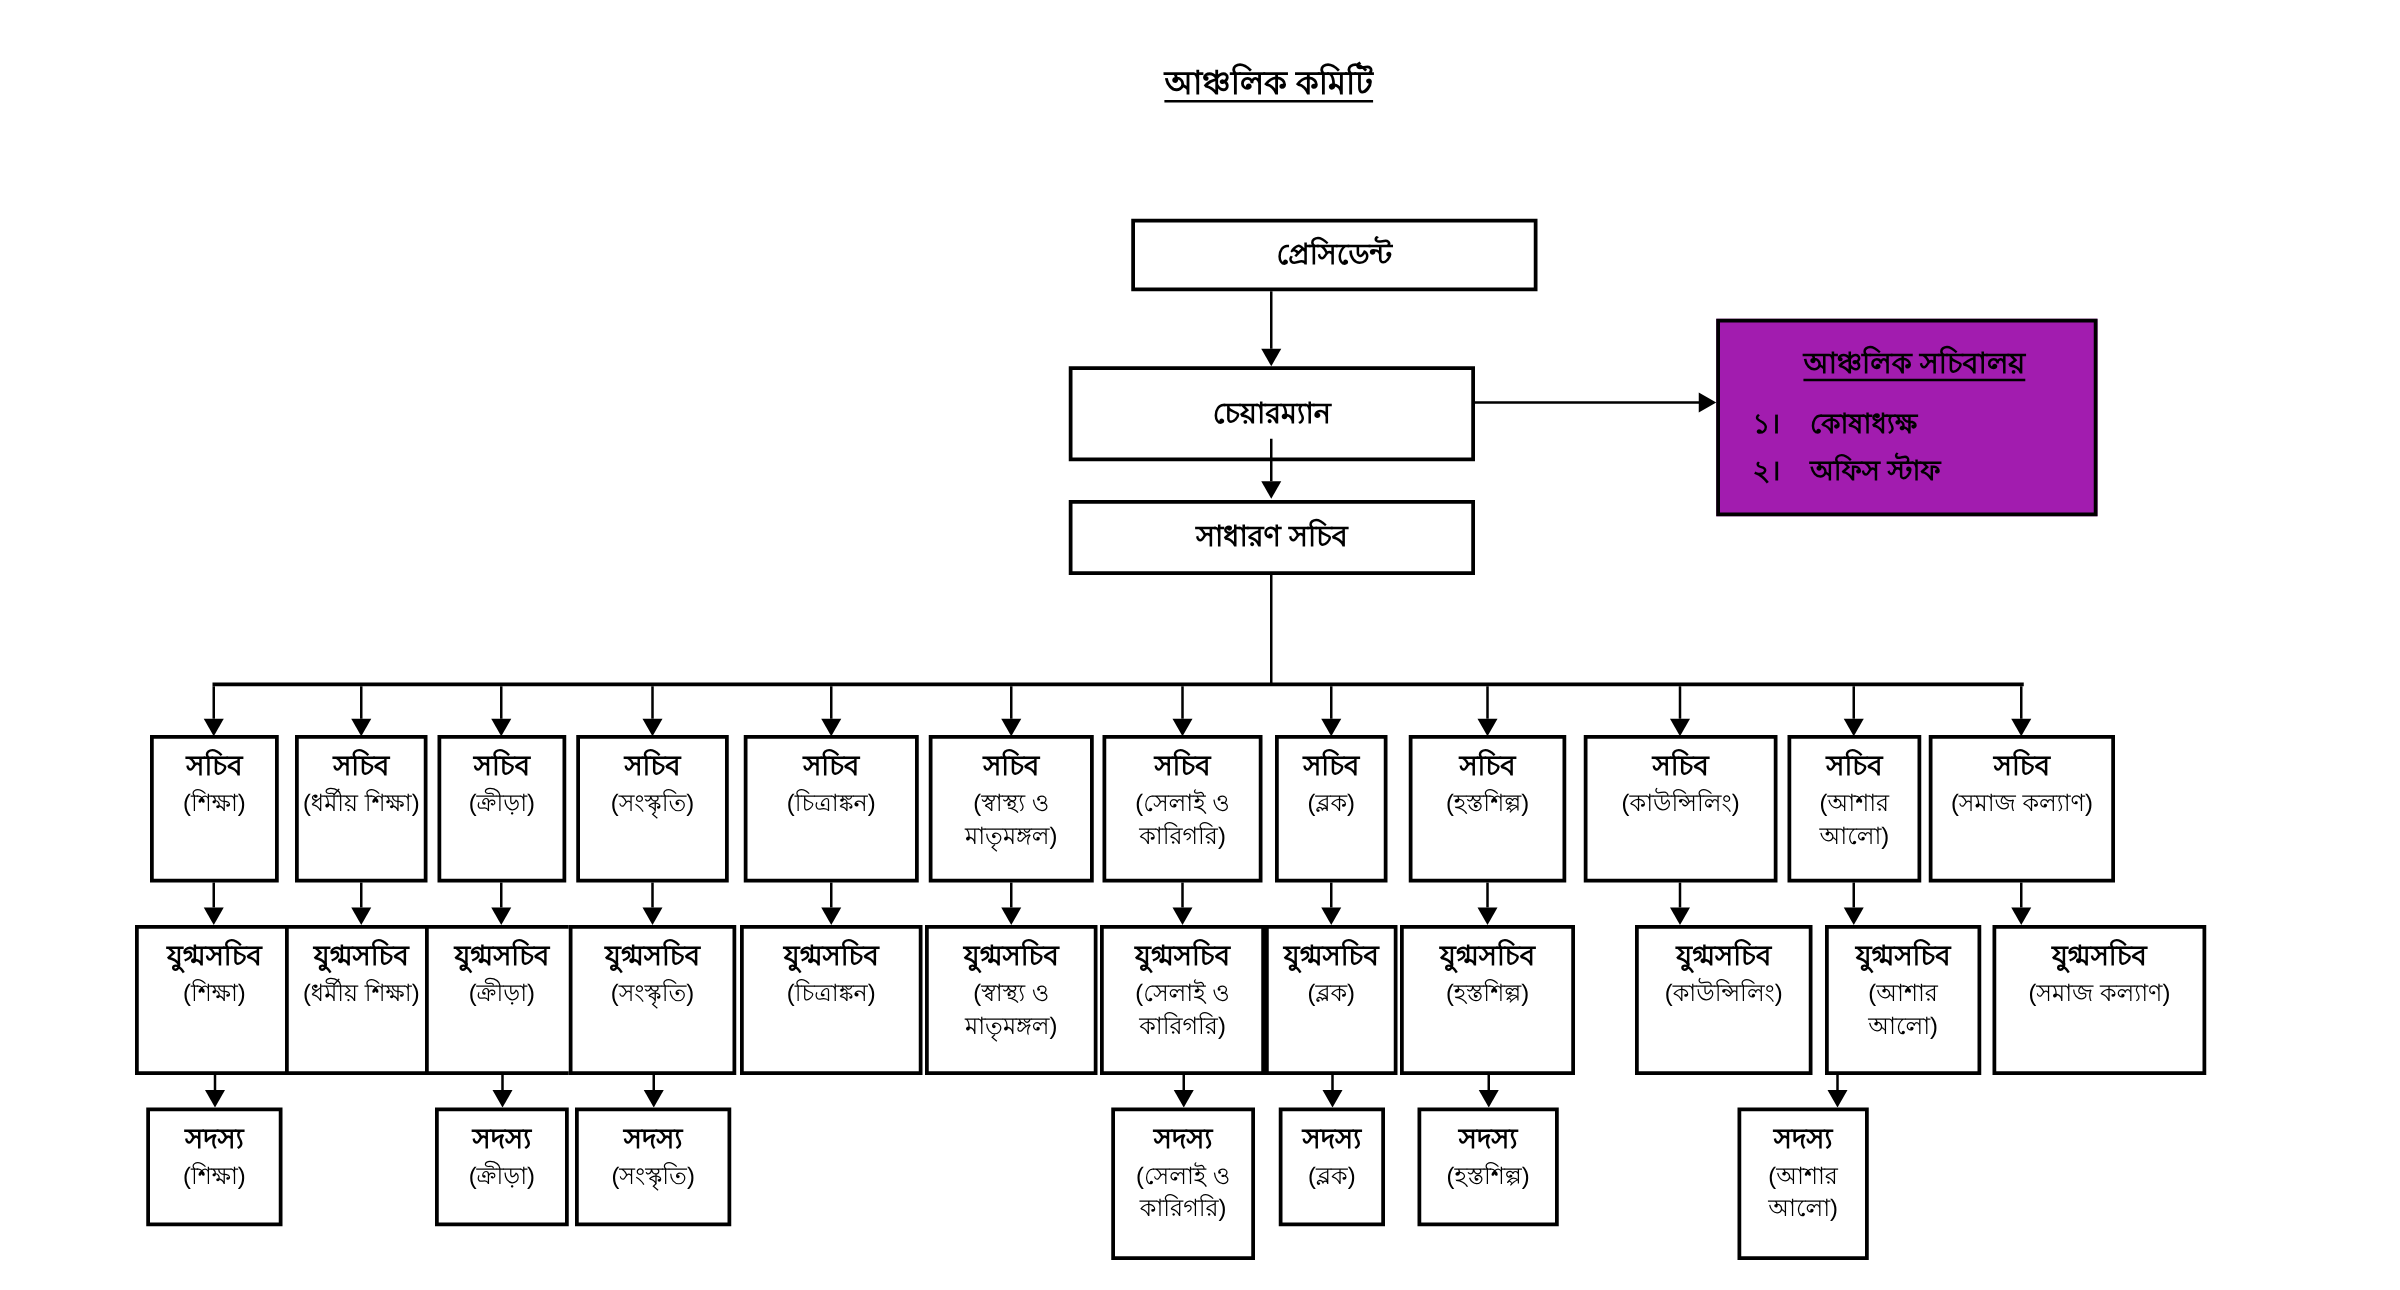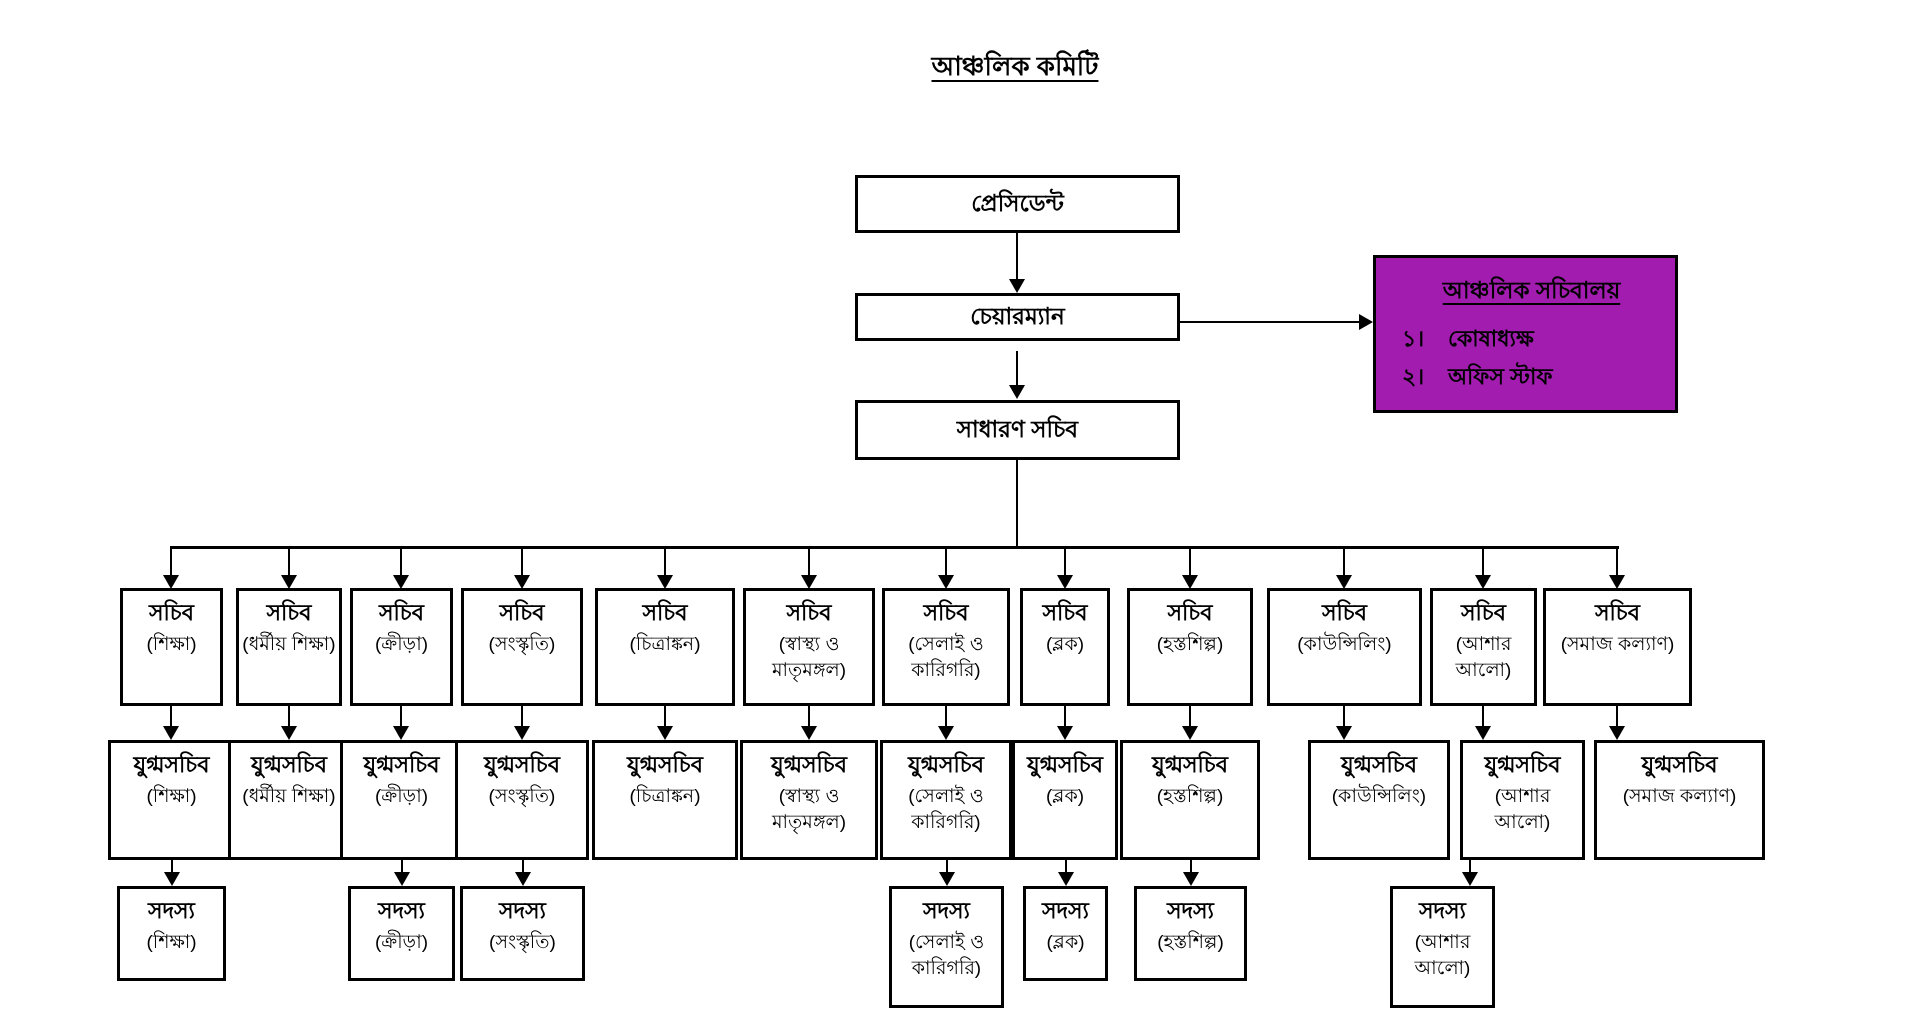--- a/index.html
+++ b/index.html
@@ -59,25 +59,25 @@
 </style>
 </head>
 <body style="background: rgb(255, 255, 255);">
 
 <div class="stage">
 
   <div class="title">
     <div><span class="tline">আঞ্চলিক কমিটি</span></div>
   </div>
 
-  <div class="topbox" style="left:855px;top:175px;width:325px;height:58px;">
+  <div class="topbox" style="left:905px;top:175px;width:325px;height:58px;">
     <span>প্রেসিডেন্ট</span>
   </div>
 
-  <div class="topbox" style="left:855px;top:293px;width:325px;height:48px;">
+  <div class="topbox" style="left:855px;top:293px;width:325px;height:76px;">
     <span>চেয়ারম্যান</span>
   </div>
 
   <div class="topbox" style="left:855px;top:400px;width:325px;height:60px;">
     <span>সাধারণ সচিব</span>
   </div>
 
   <div class="secretariat" style="background: #a21caf;">
     <div class="sec-title">আঞ্চলিক সচিবালয়</div>
     <div class="sec-item">

